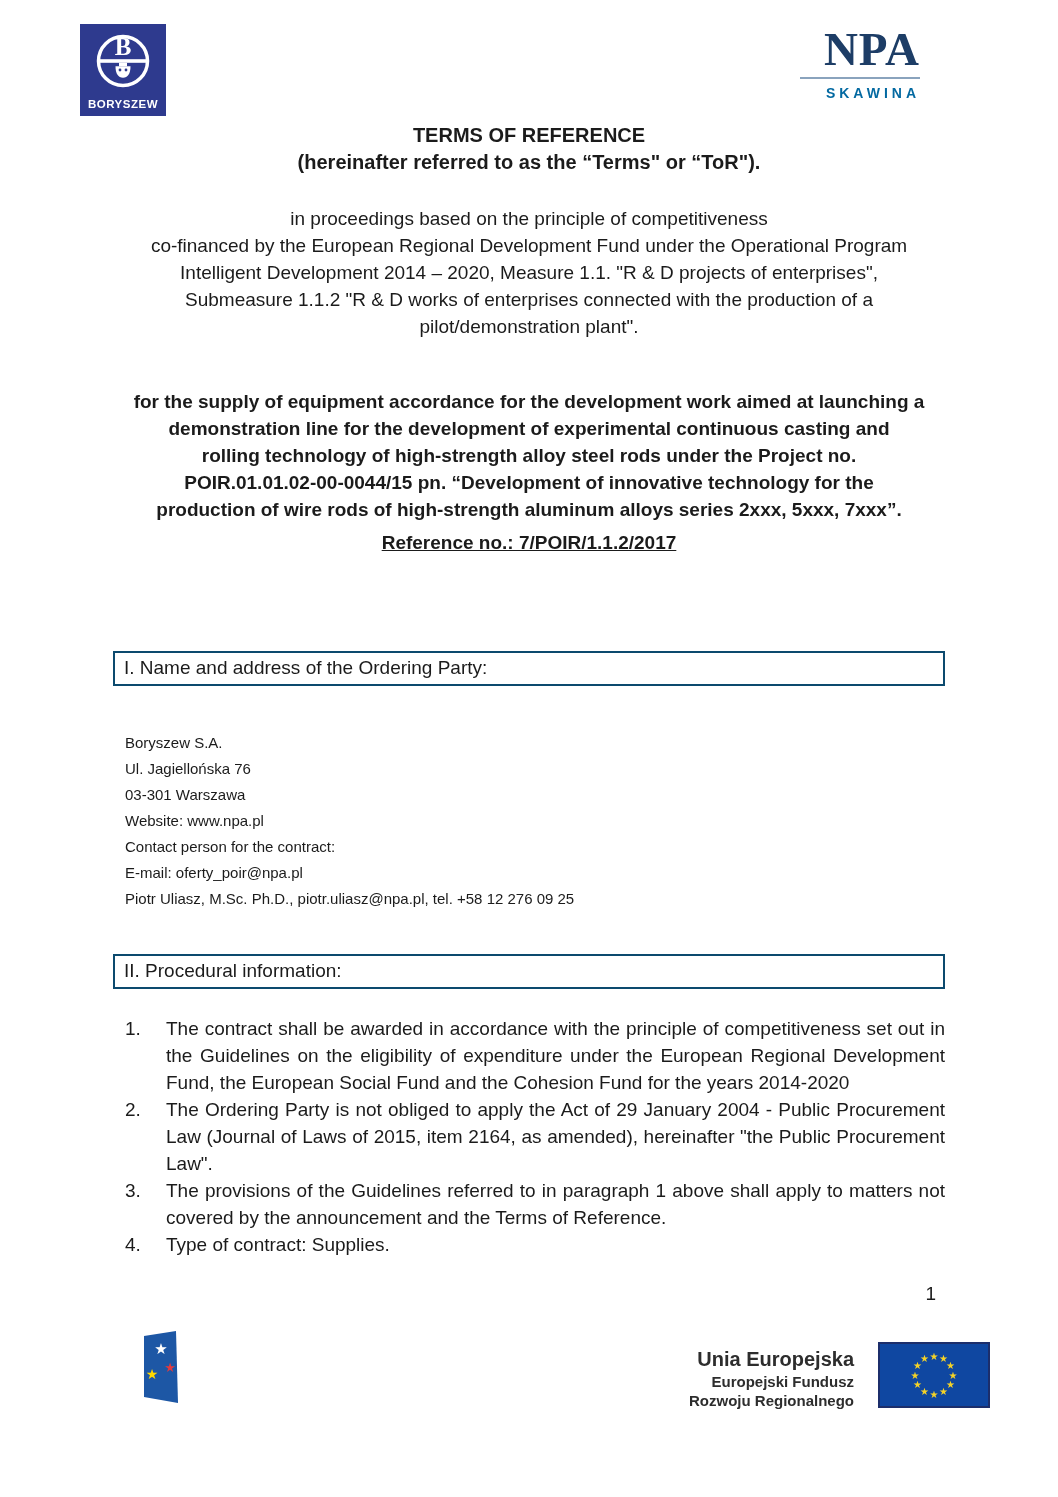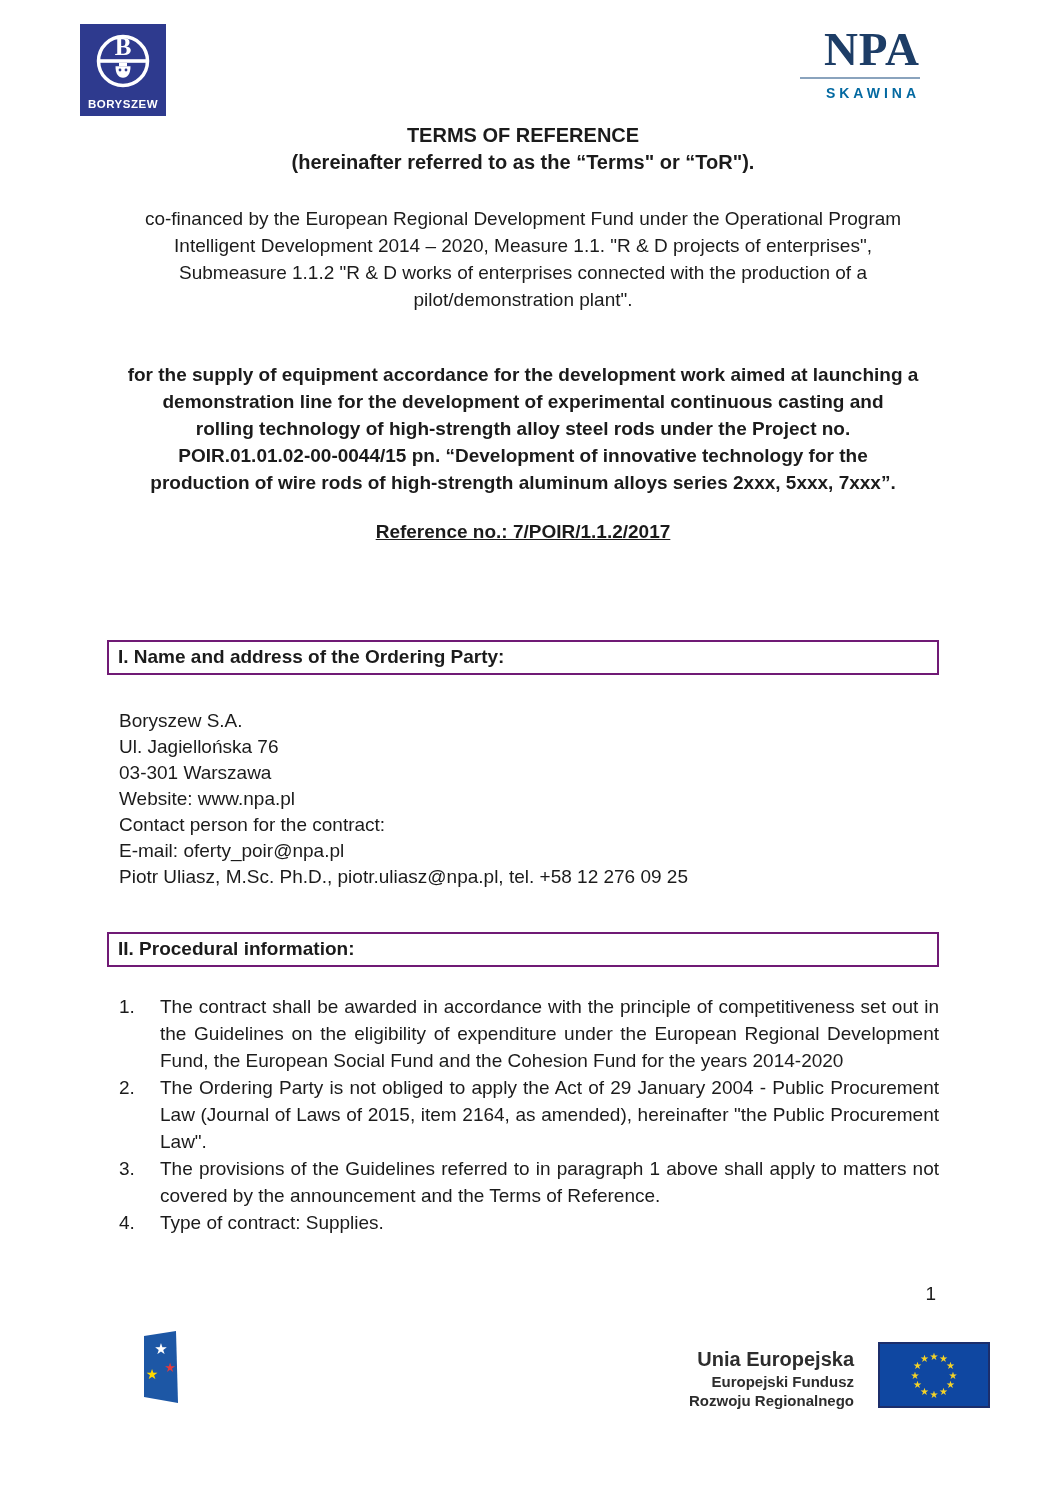--- a/index.html
+++ b/index.html
@@ -23,37 +23,37 @@
     font-family:"Liberation Serif", serif; font-weight:bold;
     font-size:47px; line-height:46px; color:#1d3d66; letter-spacing:1px;
   }
   .npa-rule { border-top:2px solid #8aa3bd; margin:5px 0 6px 0; }
   .npa-sub {
     font-size:14px; font-weight:bold; letter-spacing:4px;
     color:#0369a1;
   }
 
   
-  .content { position:absolute; top:115px; left:107px; width:832px; }
+  .content { position:absolute; top:115px; left:113px; width:832px; }
   .doc-title { margin-top:7px; text-align:center; font-weight:bold; font-size:20px; line-height:27px; }
   .intro { margin-top:29px; text-align:center; font-size:19px; line-height:27px; }
   .subject { margin-top:48px; text-align:center; font-weight:bold; font-size:19px; line-height:27px; }
-  .reference { margin-top:22px; text-align:center; font-weight:bold; font-size:19px; line-height:27px; }
+  .reference { margin-top:6px; text-align:center; font-weight:bold; font-size:19px; line-height:27px; }
   .reference span { text-decoration:underline; }
 
   .section-box {
     margin-top:95px;
-    border:2px solid #701a75;
+    border:2px solid #0c4a6e;
     padding:2px 9px 3px 9px;
-    font-weight:bold; font-size:19px; line-height:26px;
+    font-weight:normal; font-size:19px; line-height:26px;
     background:#fff;
   }
   .section-box.s2 { margin-top:42px; }
 
-  .address { margin-top:33px; font-size:19px; line-height:26px; padding-left:12px; }
+  .address { margin-top:44px; font-size:15px; line-height:26px; padding-left:12px; }
 
   .proc-list { margin-top:26px; font-size:19px; line-height:27px; padding-left:12px; }
   .proc-item { display:flex; align-items:flex-start; }
   .proc-item .num { flex:0 0 41px; }
   .proc-item .txt { flex:1; text-align:justify; }
 
   .page-number { position:absolute; top:1283px; right:122px; font-size:19px; }
 
   
   .footer {
@@ -100,20 +100,21 @@
   </div>
 
   <div class="content">
 
     <div class="doc-title">
       <div>TERMS OF REFERENCE</div>
       <div>(hereinafter referred to as the “Terms" or “ToR").</div>
     </div>
 
     <div class="intro">
+      <div>in proceedings based on the principle of competitiveness</div>
       <div>co-financed by the European Regional Development Fund under the Operational Program</div>
       <div>Intelligent Development 2014 – 2020, Measure 1.1. "R &amp; D projects of enterprises",</div>
       <div>Submeasure 1.1.2 "R &amp; D works of enterprises connected with the production of a</div>
       <div>pilot/demonstration plant".</div>
     </div>
 
     <div class="subject">
       <div>for the supply of equipment accordance for the development work aimed at launching a</div>
       <div>demonstration line for the development of experimental continuous casting and</div>
       <div>rolling technology of high-strength alloy steel rods under the Project no.</div>

